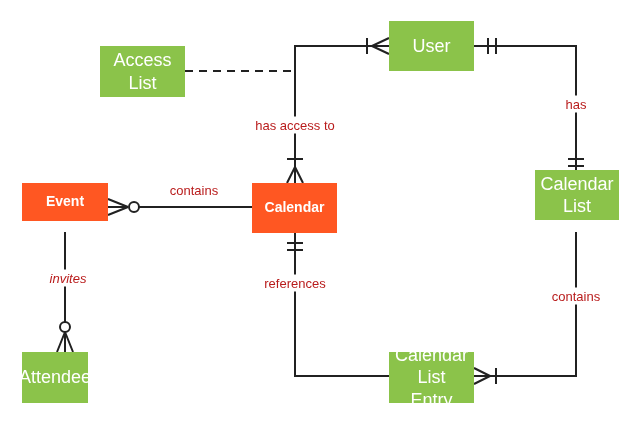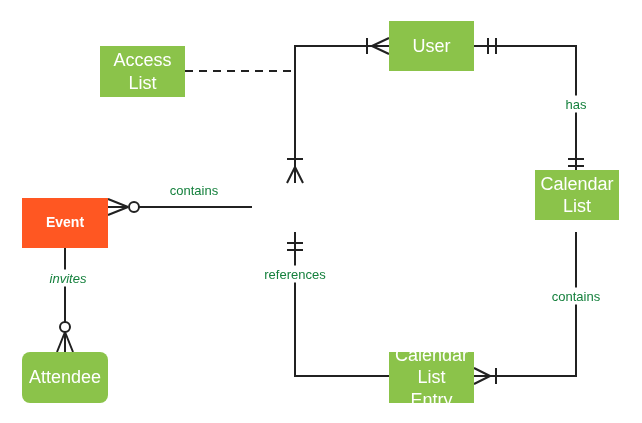--- a/index.html
+++ b/index.html
@@ -47,21 +47,21 @@
   }
   .entity.green {
     background: #8BC34A;
     font-weight: normal;
     font-size: 18px;
   }
   .rel-label {
     position: absolute;
     transform: translate(-50%, -50%);
     background: #ffffff;
-    color: #15803d;
+    color: #b91c1c;
     font-size: 13px;
     padding: 1px 4px;
     white-space: nowrap;
   }
 </style>
 </head>
 <body>
 
 <div class="canvas">
 
@@ -120,30 +120,32 @@
     <g>
       <path d="M295,232 V376 H389"></path>
       <g>
         <path d="M287,243 H303 M287,250 H303"></path>
       </g>
     </g>
   </svg>
 
   <span class="rel-label" style="left:194px; top:190px;">contains</span>
   <span class="rel-label" style="left:68px; top:278px;font-style:italic;">invites</span>
+  <span class="rel-label" style="left:295px; top:125px;">has access to</span>
   <span class="rel-label" style="left:576px; top:104px;">has</span>
   <span class="rel-label" style="left:576px; top:296px;">contains</span>
-  <span class="rel-label" style="left:295px; top:274px;">references</span>
+  <span class="rel-label" style="left:295px; top:283px;">references</span>
 
   <div class="entity green" style="left:100px; top:46px; width:85px; height:51px;">Access List</div>
 
   <div class="entity green" style="left:389px; top:21px; width:85px; height:50px;">User</div>
 
-  <div class="entity orange" style="left:22px; top:198px; width:86px; height:50px;">Event</div>
+  <div class="entity orange" style="left:22px; top:183px; width:86px; height:38px;">Event</div>
 
+  <div class="entity orange" style="left:252px; top:183px; width:85px; height:50px;">Calendar</div>
 
   <div class="entity green" style="left:535px; top:170px; width:84px; height:50px;">Calendar List</div>
 
   <div class="entity green" style="left:389px; top:352px; width:85px; height:51px;">Calendar List Entry</div>
 
-  <div class="entity green" style="left:22px; top:352px; width:86px; height:51px;border-radius:8px;">Attendee</div>
+  <div class="entity green" style="left:22px; top:352px; width:66px; height:51px;">Attendee</div>
 
 </div>
 
 </body></html>

